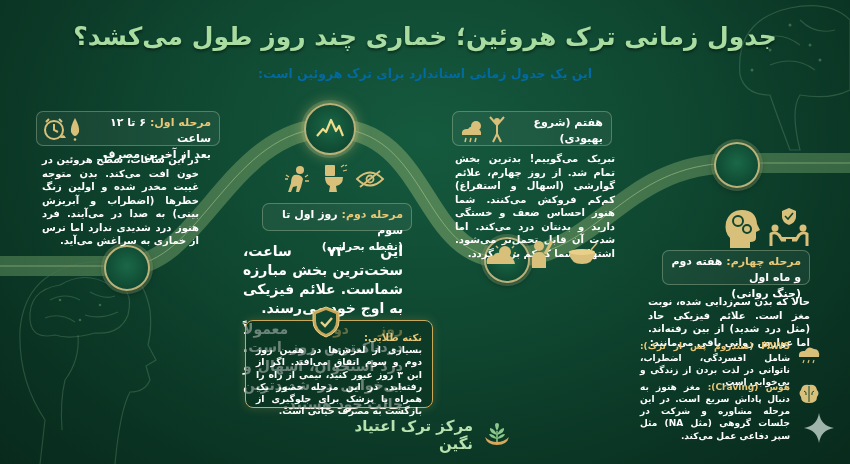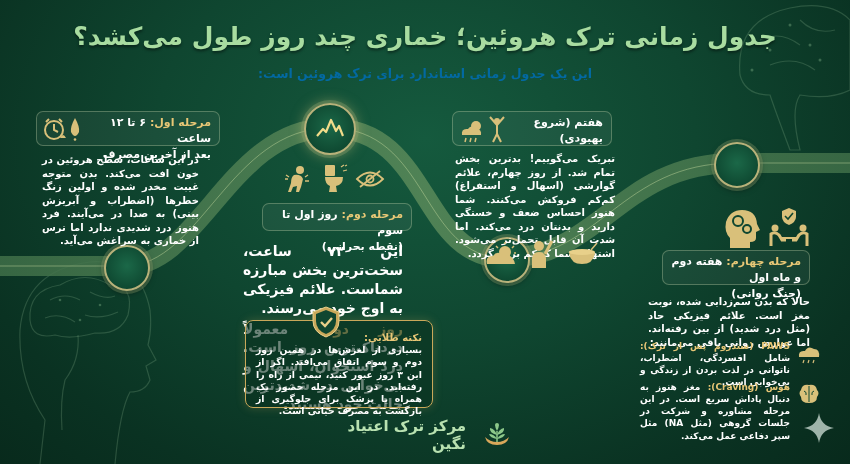--- a/index.html
+++ b/index.html
@@ -270,21 +270,21 @@
       </svg>
   </span>
 </div>
 
 <span class="abs icon" style="left:804px;top:413px;">
   <svg width="30" height="30" viewBox="0 0 30 30">
       <path d="M15 0 Q17 13 30 15 Q17 17 15 30 Q13 17 0 15 Q13 13 15 0 Z" fill="#9fb4aa"></path>
     </svg>
 </span>
 
-<div class="abs" style="left:340px;top:422px;width:170px;height:26px;display:flex;flex-direction:row-reverse;align-items:center;gap:18px;">
+<div class="abs" style="left:340px;top:422px;width:170px;height:26px;display:flex;flex-direction:row-reverse;align-items:center;gap:11px;">
   <span class="icon">
     <svg width="26" height="24" viewBox="0 0 26 24">
         <path d="M13 20 V8" stroke="#8cc88a" stroke-width="1.5"></path>
         <path d="M13 8 Q9 0 13 0 Q17 0 13 8 Z M13 12 Q5 10 6 5 Q11 6 13 12 Z M13 12 Q21 10 20 5 Q15 6 13 12 Z M13 16 Q6 15 5 11 Q10 11 13 16 Z M13 16 Q20 15 21 11 Q16 11 13 16 Z" fill="#8cc88a"></path>
         <path d="M1 14 Q3 22 13 22 Q23 22 25 14 Q20 19 13 19 Q6 19 1 14 Z" fill="#d9a85a"></path>
       </svg>
   </span>
   <span class="brand">مرکز ترک اعتیاد نگین</span>
 </div>
 

